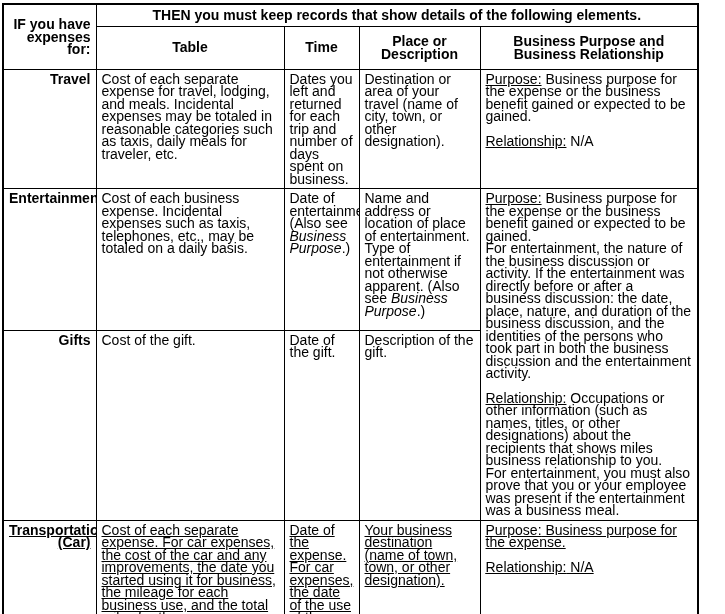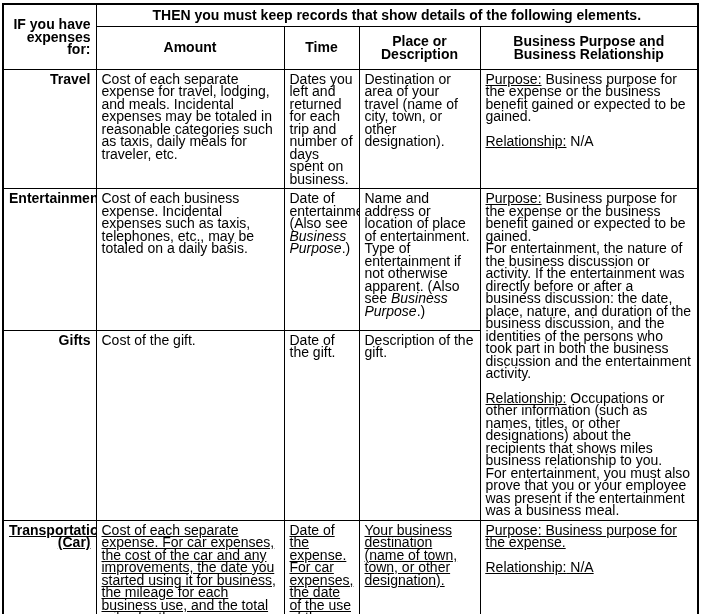--- a/index.html
+++ b/index.html
@@ -99,21 +99,21 @@
     </colgroup>
 
     <tbody>
         <tr class="r-then">
       <th class="corner preline" rowspan="2">IF you have
 expenses for:</th>
       <th class="then" colspan="4">THEN you must keep records that show details of the following elements.</th>
     </tr>
 
     <tr class="r-cols">
-      <th class="colh">Amount</th>
+      <th class="colh">Table</th>
       <th class="colh">Time</th>
       <th class="colh preline">Place or
 Description</th>
       <th class="colh preline">Business Purpose and
 Business Relationship</th>
     </tr>
 
     <tr class="r-travel">
       <th class="rowlabel">Travel</th>
       <td>Cost of each separate expense for travel, lodging, and meals. Incidental expenses may be totaled in reasonable categories such as taxis, daily meals for traveler, etc.</td>

